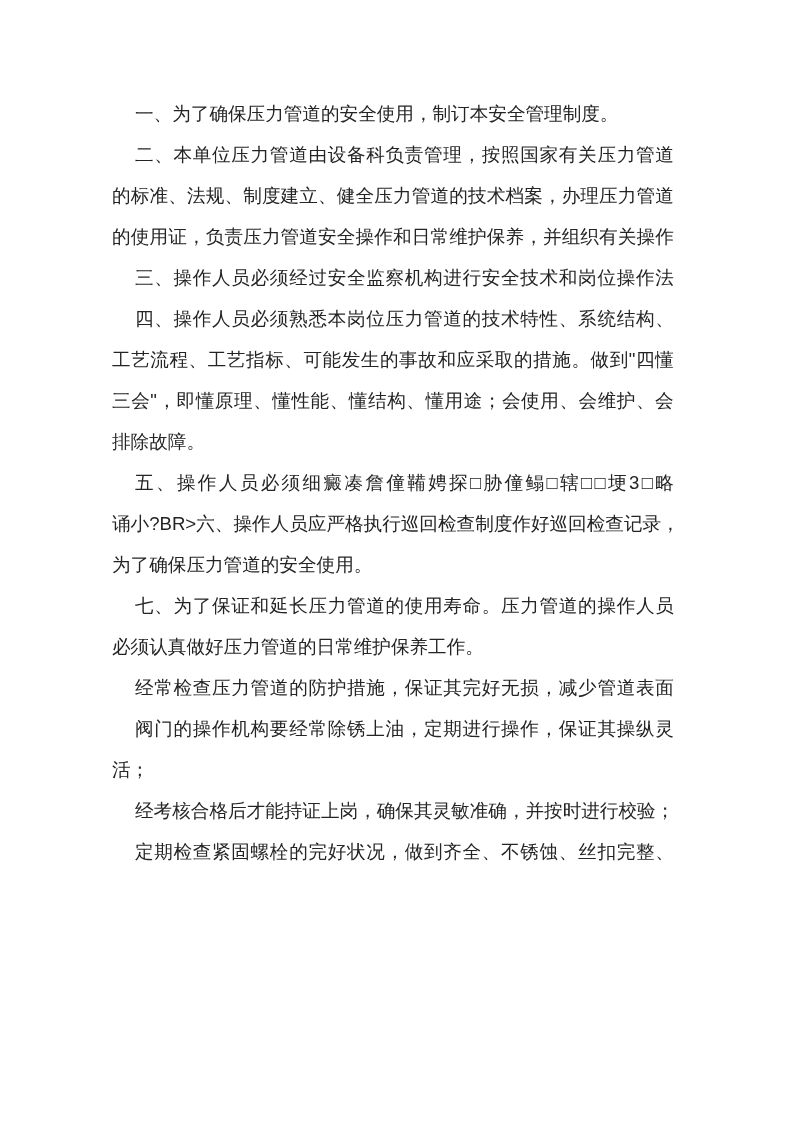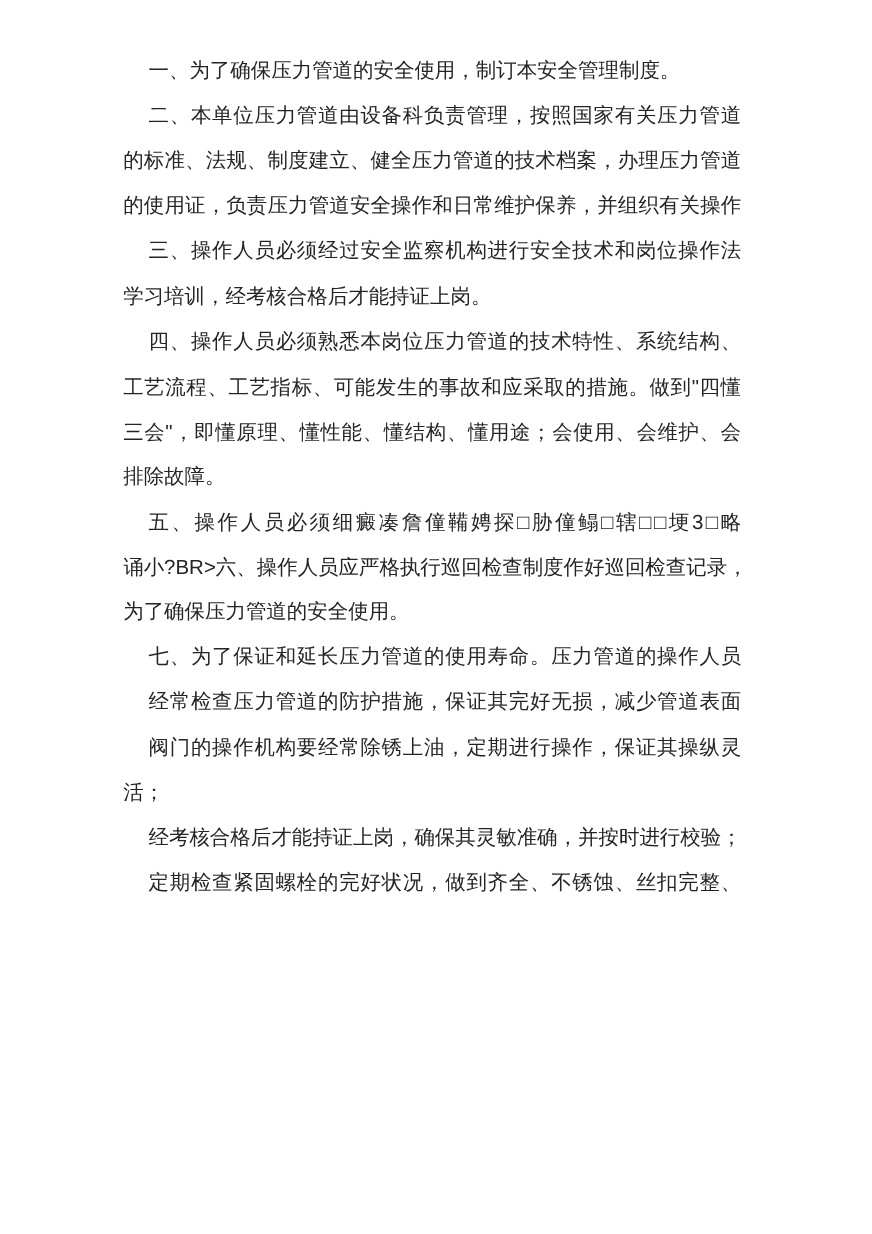--- a/index.html
+++ b/index.html
@@ -10,21 +10,21 @@
   .page {
     position: relative;
     width: 793px;
     height: 1122px;
     background: #ffffff;
     overflow: hidden;
   }
   .doc {
     box-sizing: border-box;
     width: 793px;
-    padding: 44px 119px 0 112px;
+    padding: 93px 119px 0 112px;
   }
   .line {
     height: 41px;
     line-height: 41px;
     font-size: 18.6px;
     color: #242424;
     font-family: "Liberation Serif", "DejaVu Serif", serif;
     overflow: hidden;
   }
   
@@ -172,21 +172,20 @@
         <span class="tok">全</span>
         <span class="tok">技</span>
         <span class="tok">术</span>
         <span class="tok">和</span>
         <span class="tok">岗</span>
         <span class="tok">位</span>
         <span class="tok">操</span>
         <span class="tok">作</span>
         <span class="tok">法</span>
       </div>
-      <div class="line plain">学习培训，经考核合格后才能持证上岗。</div>
       <div class="line indent justify">
         <span class="tok">四</span>
         <span class="tok">、</span>
         <span class="tok">操</span>
         <span class="tok">作</span>
         <span class="tok">人</span>
         <span class="tok">员</span>
         <span class="tok">必</span>
         <span class="tok">须</span>
         <span class="tok">熟</span>
@@ -360,20 +359,21 @@
         <span class="tok">压</span>
         <span class="tok">力</span>
         <span class="tok">管</span>
         <span class="tok">道</span>
         <span class="tok">的</span>
         <span class="tok">操</span>
         <span class="tok">作</span>
         <span class="tok">人</span>
         <span class="tok">员</span>
       </div>
+      <div class="line plain">必须认真做好压力管道的日常维护保养工作。</div>
       <div class="line indent justify">
         <span class="tok">经</span>
         <span class="tok">常</span>
         <span class="tok">检</span>
         <span class="tok">查</span>
         <span class="tok">压</span>
         <span class="tok">力</span>
         <span class="tok">管</span>
         <span class="tok">道</span>
         <span class="tok">的</span>

